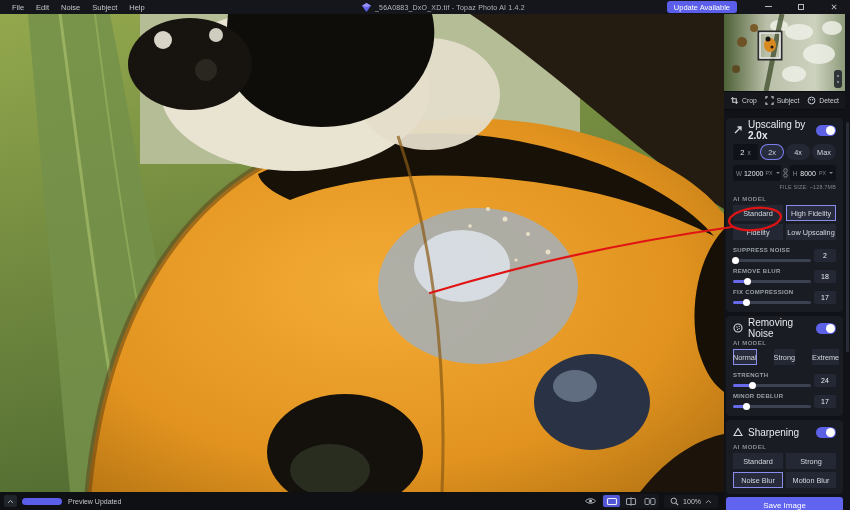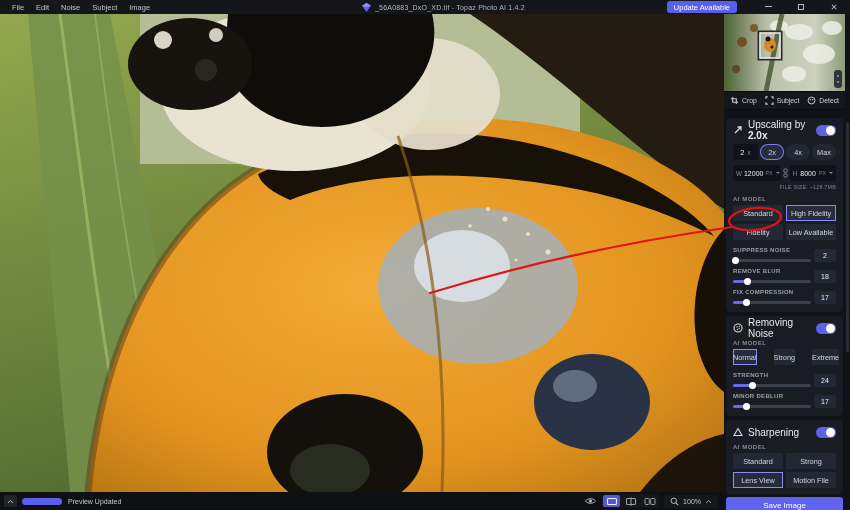--- a/index.html
+++ b/index.html
@@ -90,21 +90,21 @@
 <body>
 
 <div id="app">
 
   <div class="titlebar">
     <div class="menus">
       <span class="menu-item">File</span>
       <span class="menu-item">Edit</span>
       <span class="menu-item">Noise</span>
       <span class="menu-item">Subject</span>
-      <span class="menu-item">Image</span>
+      <span class="menu-item">Help</span>
     </div>
     <div class="title-group">
       <svg class="logo" viewBox="0 0 10 10">
         <defs>
             <linearGradient id="lg" x1="0" y1="0" x2="1" y2="1">
               <stop offset="0" stop-color="#7b6ef0"></stop>
               <stop offset="1" stop-color="#4a55e0"></stop>
             </linearGradient>
           </defs>
         <polygon points="5,0 10,3 5,10 0,3" fill="url(#lg)"></polygon>
@@ -268,21 +268,21 @@
             <span class="dunit">PX</span>
             <span class="dcaret"></span>
           </span>
         </div>
         <div class="filesize">FILE SIZE: ~128.7MB</div>
         <div class="ai-label">AI MODEL</div>
         <div class="grid2">
           <span class="model-btn">Standard</span>
           <span class="model-btn sel">High Fidelity</span>
           <span class="model-btn">Fidelity</span>
-          <span class="model-btn">Low Available</span>
+          <span class="model-btn">Low Upscaling</span>
         </div>
         <div class="sliders">
           <div class="slider-row">
             <div class="slider-left">
               <span class="slbl">SUPPRESS NOISE</span>
               <div class="slider" style="--pct: 2%;">
                   <div class="track"></div>
                   <div class="fill"></div>
                   <div class="knob"></div>
                 </div>
@@ -369,22 +369,22 @@
             </svg>
           <span class="card-title">Sharpening</span>
           <span class="toggle">
               <span class="knob"></span>
             </span>
         </div>
         <div class="ai-label">AI MODEL</div>
         <div class="grid2">
           <span class="model-btn">Standard</span>
           <span class="model-btn">Strong</span>
-          <span class="model-btn sel">Lens View</span>
-          <span class="model-btn">Motion File</span>
+          <span class="model-btn sel">Noise Blur</span>
+          <span class="model-btn">Motion Blur</span>
         </div>
       </div>
 
       <div class="save-btn">Save Image</div>
     </div>
 
     <div class="scrollbar"></div>
   </div>
 
   <div class="statusbar">

